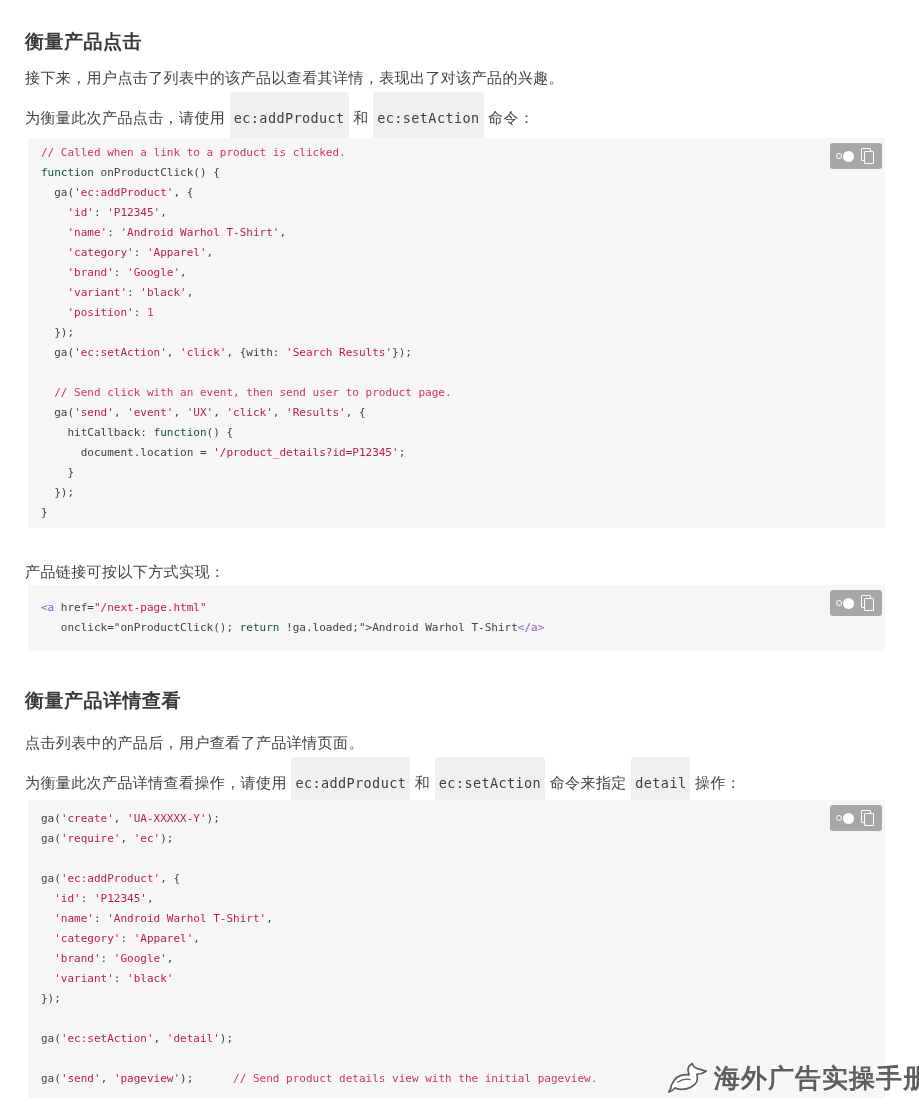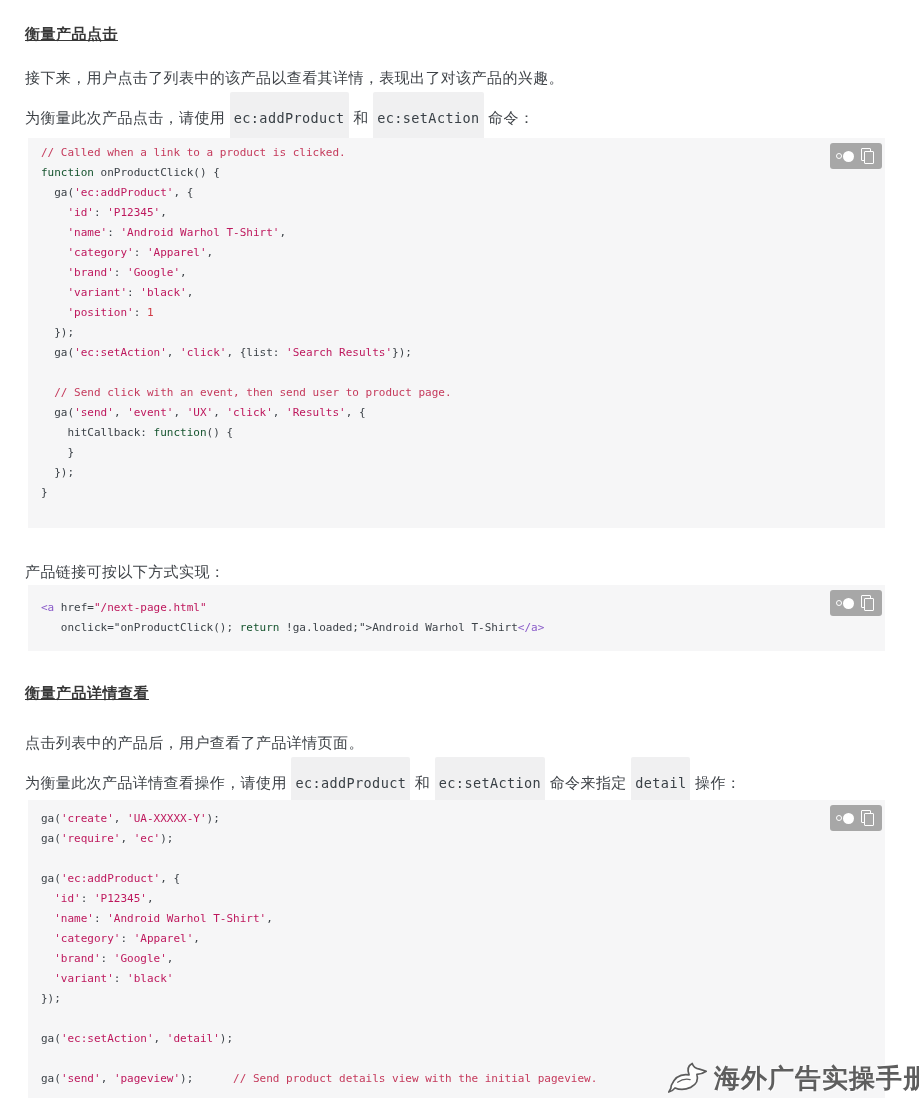--- a/index.html
+++ b/index.html
@@ -4,21 +4,21 @@
 <style>
   html,body{margin:0;padding:0}
   body{
     width:919px;height:1119px;position:relative;overflow:hidden;
     background:#ffffff;
     font-family:"Liberation Sans","DejaVu Sans",sans-serif;
     color:#3f4348;
   }
   .h2{
     position:absolute;left:25px;
-    font-size:15px;font-weight:600;color:#383838;letter-spacing:.5px;text-decoration:underline;
+    font-size:19px;font-weight:600;color:#383838;letter-spacing:.5px;
   }
   .para{
     position:absolute;left:25px;right:30px;
     font-size:15px;line-height:22px;color:#3f4348;letter-spacing:.4px;
   }
   .ic{
     font-family:"DejaVu Sans Mono","Liberation Mono",monospace;
     font-size:13.5px;color:#394046;background:#f0f0f1;
     padding:18px 4px;border-radius:2px;text-align:right;
   }
@@ -91,25 +91,26 @@
       <div class="ln"><span class="tk-com">// Called when a link to a product is clicked.</span></div>
       <div class="ln"><span class="tk-kwd">function</span><span class="tk-pln"> onProductClick() {</span></div>
       <div class="ln"><span class="tk-pln">  ga(</span><span class="tk-str">'ec:addProduct'</span><span class="tk-pln">, {</span></div>
       <div class="ln"><span class="tk-pln">    </span><span class="tk-str">'id'</span><span class="tk-pln">: </span><span class="tk-str">'P12345'</span><span class="tk-pln">,</span></div>
       <div class="ln"><span class="tk-pln">    </span><span class="tk-str">'name'</span><span class="tk-pln">: </span><span class="tk-str">'Android Warhol T-Shirt'</span><span class="tk-pln">,</span></div>
       <div class="ln"><span class="tk-pln">    </span><span class="tk-str">'category'</span><span class="tk-pln">: </span><span class="tk-str">'Apparel'</span><span class="tk-pln">,</span></div>
       <div class="ln"><span class="tk-pln">    </span><span class="tk-str">'brand'</span><span class="tk-pln">: </span><span class="tk-str">'Google'</span><span class="tk-pln">,</span></div>
       <div class="ln"><span class="tk-pln">    </span><span class="tk-str">'variant'</span><span class="tk-pln">: </span><span class="tk-str">'black'</span><span class="tk-pln">,</span></div>
       <div class="ln"><span class="tk-pln">    </span><span class="tk-str">'position'</span><span class="tk-pln">: </span><span class="tk-lit">1</span></div>
       <div class="ln"><span class="tk-pln">  });</span></div>
-      <div class="ln"><span class="tk-pln">  ga(</span><span class="tk-str">'ec:setAction'</span><span class="tk-pln">, </span><span class="tk-str">'click'</span><span class="tk-pln">, {list: </span><span class="tk-str">'Search Results'</span><span class="tk-pln">});</span></div>
+      <div class="ln"><span class="tk-pln">  ga(</span><span class="tk-str">'ec:setAction'</span><span class="tk-pln">, </span><span class="tk-str">'click'</span><span class="tk-pln">, {with: </span><span class="tk-str">'Search Results'</span><span class="tk-pln">});</span></div>
       <div class="ln">&nbsp;</div>
       <div class="ln"><span class="tk-pln">  </span><span class="tk-com">// Send click with an event, then send user to product page.</span></div>
       <div class="ln"><span class="tk-pln">  ga(</span><span class="tk-str">'send'</span><span class="tk-pln">, </span><span class="tk-str">'event'</span><span class="tk-pln">, </span><span class="tk-str">'UX'</span><span class="tk-pln">, </span><span class="tk-str">'click'</span><span class="tk-pln">, </span><span class="tk-str">'Results'</span><span class="tk-pln">, {</span></div>
       <div class="ln"><span class="tk-pln">    hitCallback: </span><span class="tk-kwd">function</span><span class="tk-pln">() {</span></div>
+      <div class="ln"><span class="tk-pln">      document.location = </span><span class="tk-str">'/product_details?id=P12345'</span><span class="tk-pln">;</span></div>
       <div class="ln"><span class="tk-pln">    }</span></div>
       <div class="ln"><span class="tk-pln">  });</span></div>
       <div class="ln"><span class="tk-pln">}</span></div>
     </div>
 </div>
 
 <p class="para" style="top:546px">产品链接可按以下方式实现：</p>
 
 <div class="codeblock" style="top:585px;height:66px;padding-top:13px">
   <div class="toolbar">

